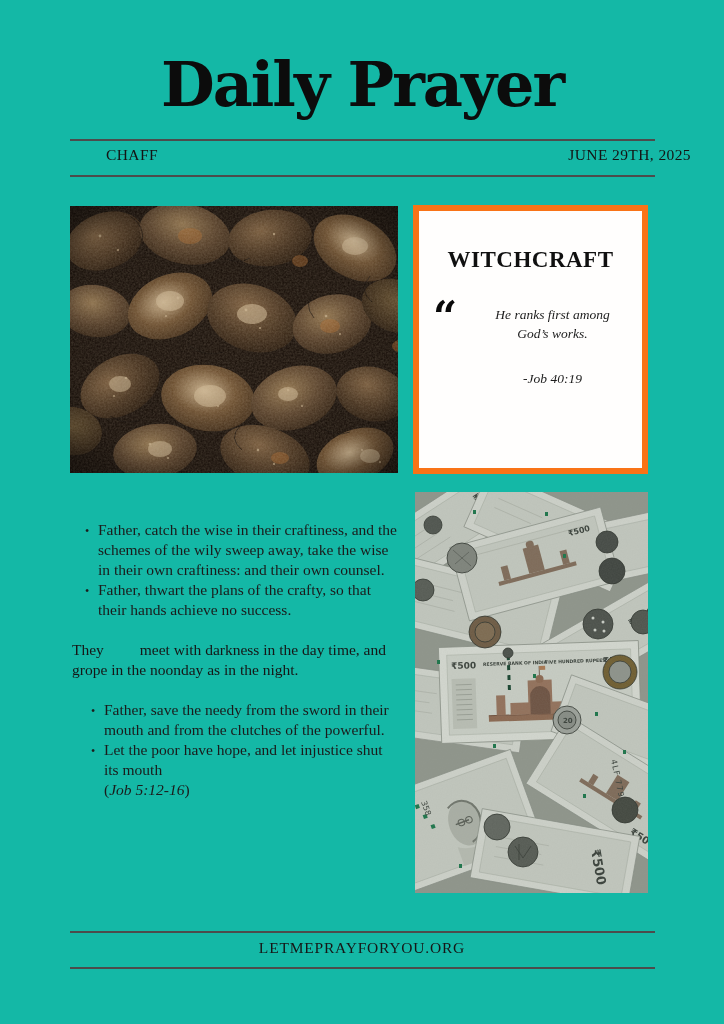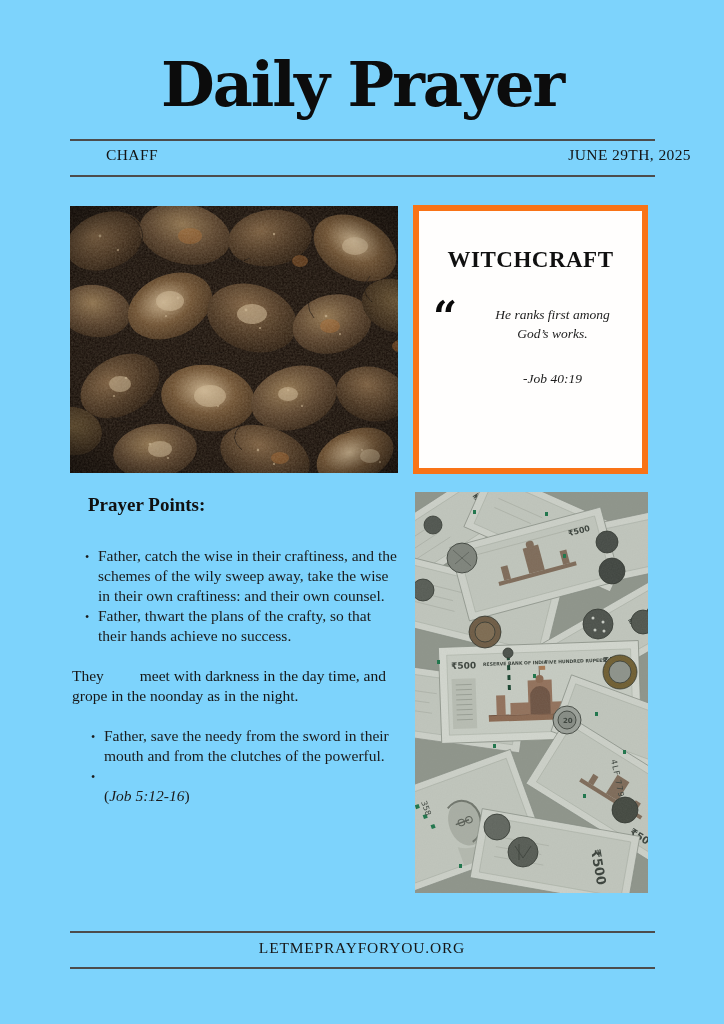--- a/index.html
+++ b/index.html
@@ -1,18 +1,18 @@
 <!DOCTYPE html>
 <html><head>
 <meta charset="utf-8">
 <style>
   html,body{margin:0;padding:0;background:#ffffff;}
   .page{
     position:relative;width:724px;height:1024px;margin:0 auto;
-    background:#7dd3fc;overflow:hidden;
+    background:#14b8a6;overflow:hidden;
     font-family:"Liberation Serif",serif;color:#191919;
   }
   
   .masthead{
     position:absolute;top:44px;left:0;width:724px;text-align:center;
     font-family:"DejaVu Serif",serif;font-weight:700;font-size:62px;
     letter-spacing:-2px;line-height:82px;color:#0c0c0c;
   }
   .rule{position:absolute;left:70px;width:585px;height:2px;background:#4c4c4c;}
   .rule-1{top:139px;}
@@ -201,29 +201,28 @@
       <div class="quote-mark">“</div>
       <div class="quote-text">
         <span>He ranks first among</span><br>
         <span>God’s works.</span>
       </div>
     </div>
     <div class="attribution">-Job 40:19</div>
   </div>
 
   <div class="prayer-col">
-    <h2 class="prayer-heading">Prayer Points:</h2>
     <ul class="prayer-list">
       <li>Father, catch the wise in their craftiness, and the schemes of the wily sweep away, take the wise in their own craftiness: and their own counsel.</li>
       <li>Father, thwart the plans of the crafty, so that their hands achieve no success.</li>
     </ul>
     <p class="emphasis-para"><span>They </span><strong>meet with darkness in the day time, and grope in the noonday as in the night</strong><span>.</span></p>
     <ul class="prayer-list second">
       <li>Father, save the needy from the sword in their mouth and from the clutches of the powerful.</li>
-      <li><br><span>(</span><em>Job 5:12-16</em><span>)</span></li>
+      <li><span>Let the poor have hope, and let injustice shut its mouth</span><br><span>(</span><em>Job 5:12-16</em><span>)</span></li>
     </ul>
   </div>
 
   <div class="money-photo" role="img" aria-label="Scattered Indian 500 rupee banknotes with coins">
     <svg width="233" height="401" viewBox="0 0 233 401">
       <defs>
         <filter id="mgrain" x="0%" y="0%" width="100%" height="100%">
           <feTurbulence type="fractalNoise" baseFrequency="0.8" numOctaves="2" seed="11"></feTurbulence>
           <feColorMatrix type="matrix" values="0 0 0 0 0.35  0 0 0 0 0.38  0 0 0 0 0.34  0 0 0 0.13 0"></feColorMatrix>
         </filter>

